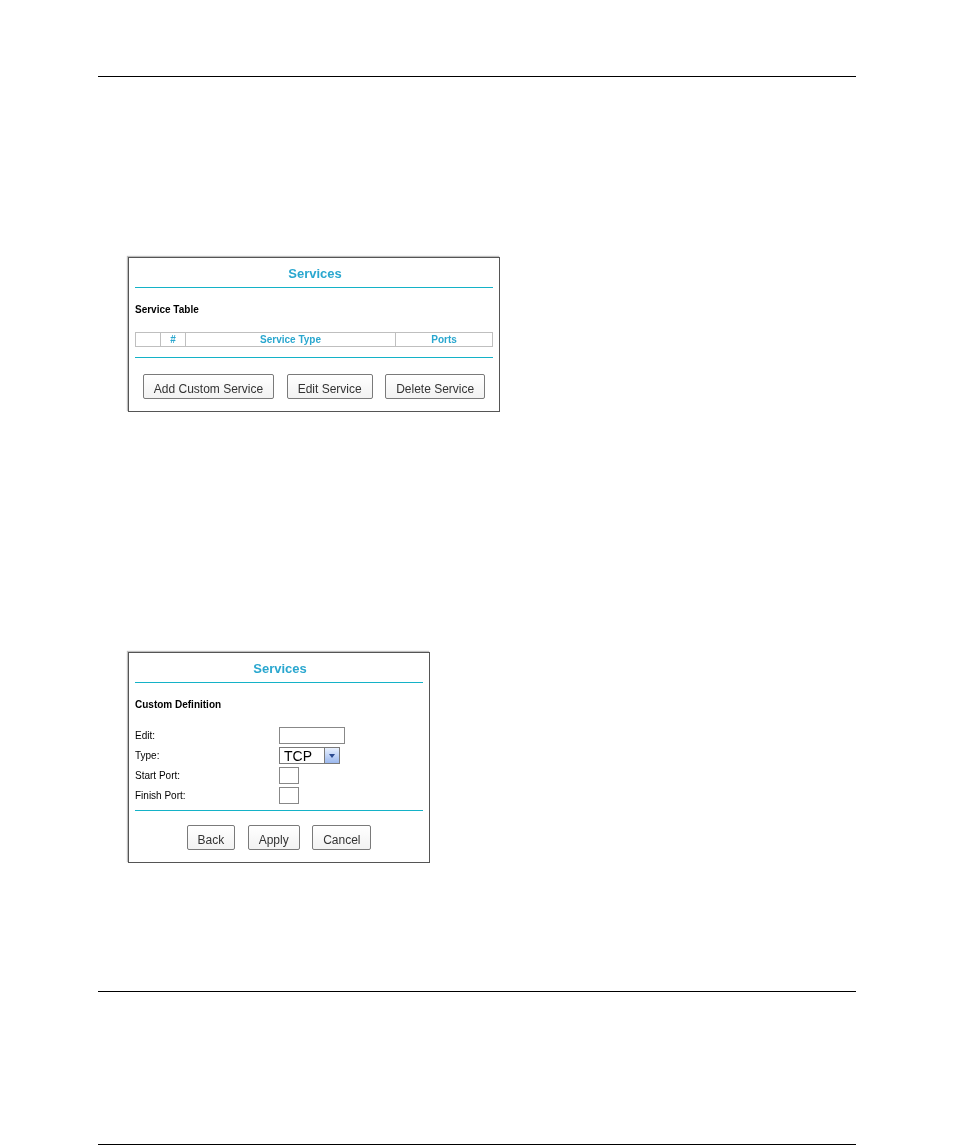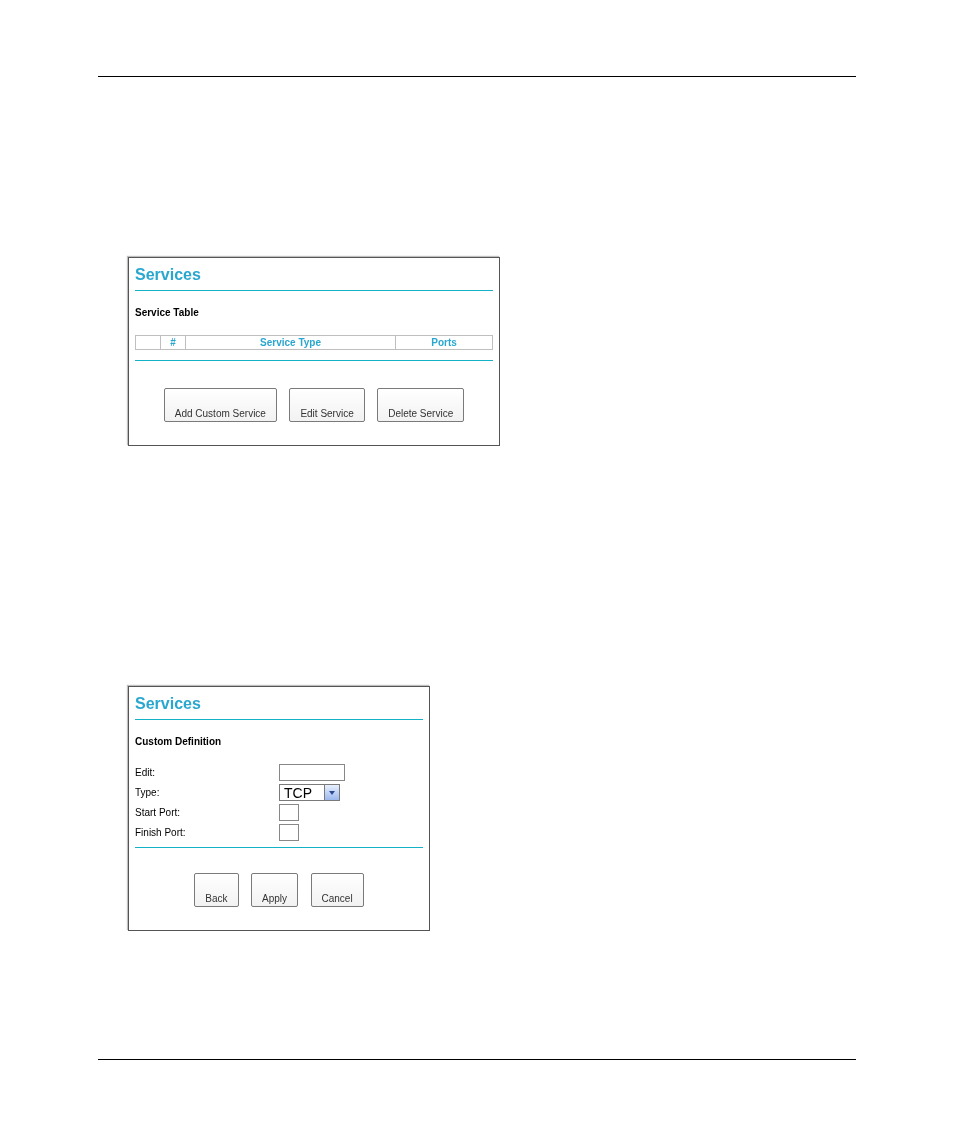--- a/index.html
+++ b/index.html
@@ -47,24 +47,25 @@
   .panel.p2 {
     width: 296px;
     margin-left: 30px;
     margin-top: 240px;
     padding: 2px;
   }
   .panel-inner {
     padding: 4px 2px 4px 2px;
   }
   .panel-title {
-    font-size: 16px;
+    font-size: 13px;
     font-weight: bold;
     color: #2aa7cf;
     margin: 2px 0 6px 2px;
+    text-align: center;
   }
   .cyan-rule {
     border: none;
     border-top: 1px solid #14b2c7;
     margin: 0 2px 0 2px;
   }
 
   
   .section-label {
     font-size: 10px;
@@ -102,27 +103,27 @@
   .btn-row {
     text-align: center;
     margin: 16px 0 6px 0;
   }
   .btn-row2 {
     text-align: center;
     margin: 14px 0 6px 0;
   }
   .btn {
     display: inline-block;
-    font-size: 10px;
+    font-size: 12px;
     color: #333333;
     background: linear-gradient(#ffffff,#f2f2f2);
     border: 1px solid #7a7a7a;
     border-radius: 2px;
-    padding: 19px 10px 2px 10px;
-    margin: 11px 4px;
+    padding: 7px 10px 2px 10px;
+    margin: 0 4px;
     cursor: pointer;
     box-shadow: 0 1px 0 rgba(255,255,255,.6) inset;
   }
 
   
   .form-rows {
     margin: 4px 2px 0 2px;
   }
   .form-row {
     display: flex;

